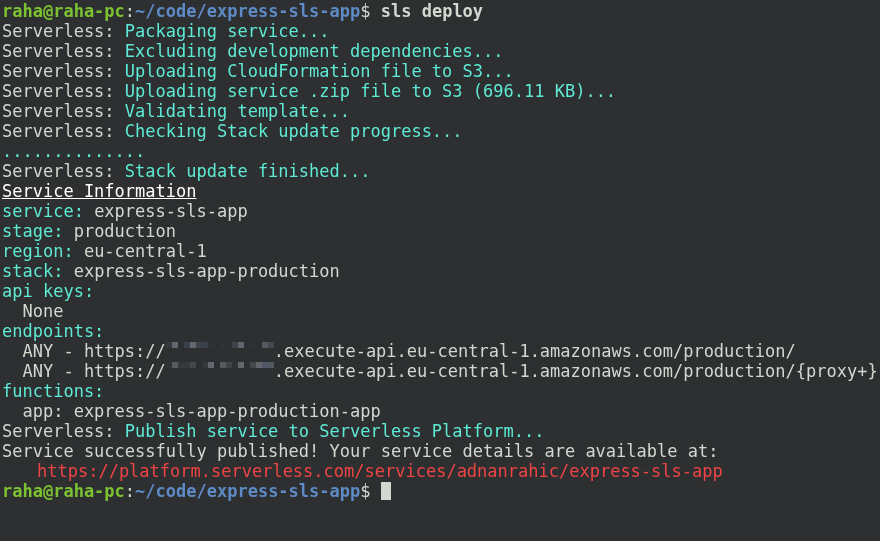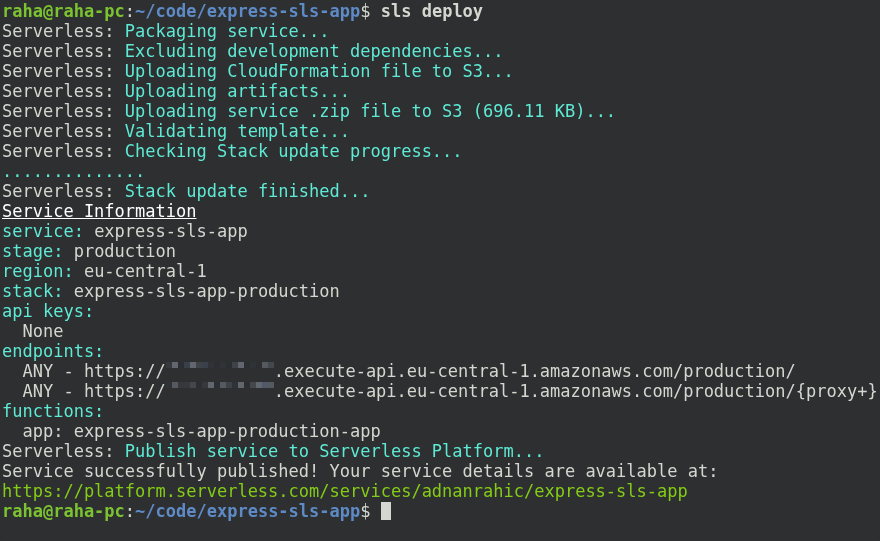--- a/index.html
+++ b/index.html
@@ -25,21 +25,21 @@
   .line {
     height: 20px;
     white-space: pre;
   }
   .fg        { color: #d3d7cf; }
   .fg-bold   { color: #d3d7cf; font-weight: bold; }
   .yellow    { color: #5eead4; }
   .yellow-underline { color: #ffffff; text-decoration: underline; }
   .green-bold{ color: #7cc331; font-weight: bold; }
   .blue-bold { color: #5e8ac6; font-weight: bold; }
-  .green     { color: #84cc16; }
+  .green     { color: #ef4444; margin-left: 35px; }
   .cursor {
     display: inline-block;
     width: 10px;
     height: 18px;
     background: #d3d7cf;
     vertical-align: -3px;
   }
   .redacted {
     display: inline-block;
     width: 108px;
@@ -57,21 +57,20 @@
   }
 </style>
 </head>
 <body>
 
 <div class="terminal">
     <div class="line"><span class="green-bold">raha@raha-pc</span><span class="fg">:</span><span class="blue-bold">~/code/express-sls-app</span><span class="fg">$ </span><span class="fg-bold">sls deploy</span></div>
     <div class="line"><span class="fg">Serverless: </span><span class="yellow">Packaging service...</span></div>
     <div class="line"><span class="fg">Serverless: </span><span class="yellow">Excluding development dependencies...</span></div>
     <div class="line"><span class="fg">Serverless: </span><span class="yellow">Uploading CloudFormation file to S3...</span></div>
-    <div class="line"><span class="fg">Serverless: </span><span class="yellow">Uploading artifacts...</span></div>
     <div class="line"><span class="fg">Serverless: </span><span class="yellow">Uploading service .zip file to S3 (696.11 KB)...</span></div>
     <div class="line"><span class="fg">Serverless: </span><span class="yellow">Validating template...</span></div>
     <div class="line"><span class="fg">Serverless: </span><span class="yellow">Checking Stack update progress...</span></div>
     <div class="line"><span class="yellow">..............</span></div>
     <div class="line"><span class="fg">Serverless: </span><span class="yellow">Stack update finished...</span></div>
     <div class="line"><span class="yellow-underline">Service Information</span></div>
     <div class="line"><span class="yellow">service:</span><span class="fg"> express-sls-app</span></div>
     <div class="line"><span class="yellow">stage:</span><span class="fg"> production</span></div>
     <div class="line"><span class="yellow">region:</span><span class="fg"> eu-central-1</span></div>
     <div class="line"><span class="yellow">stack:</span><span class="fg"> express-sls-app-production</span></div>

